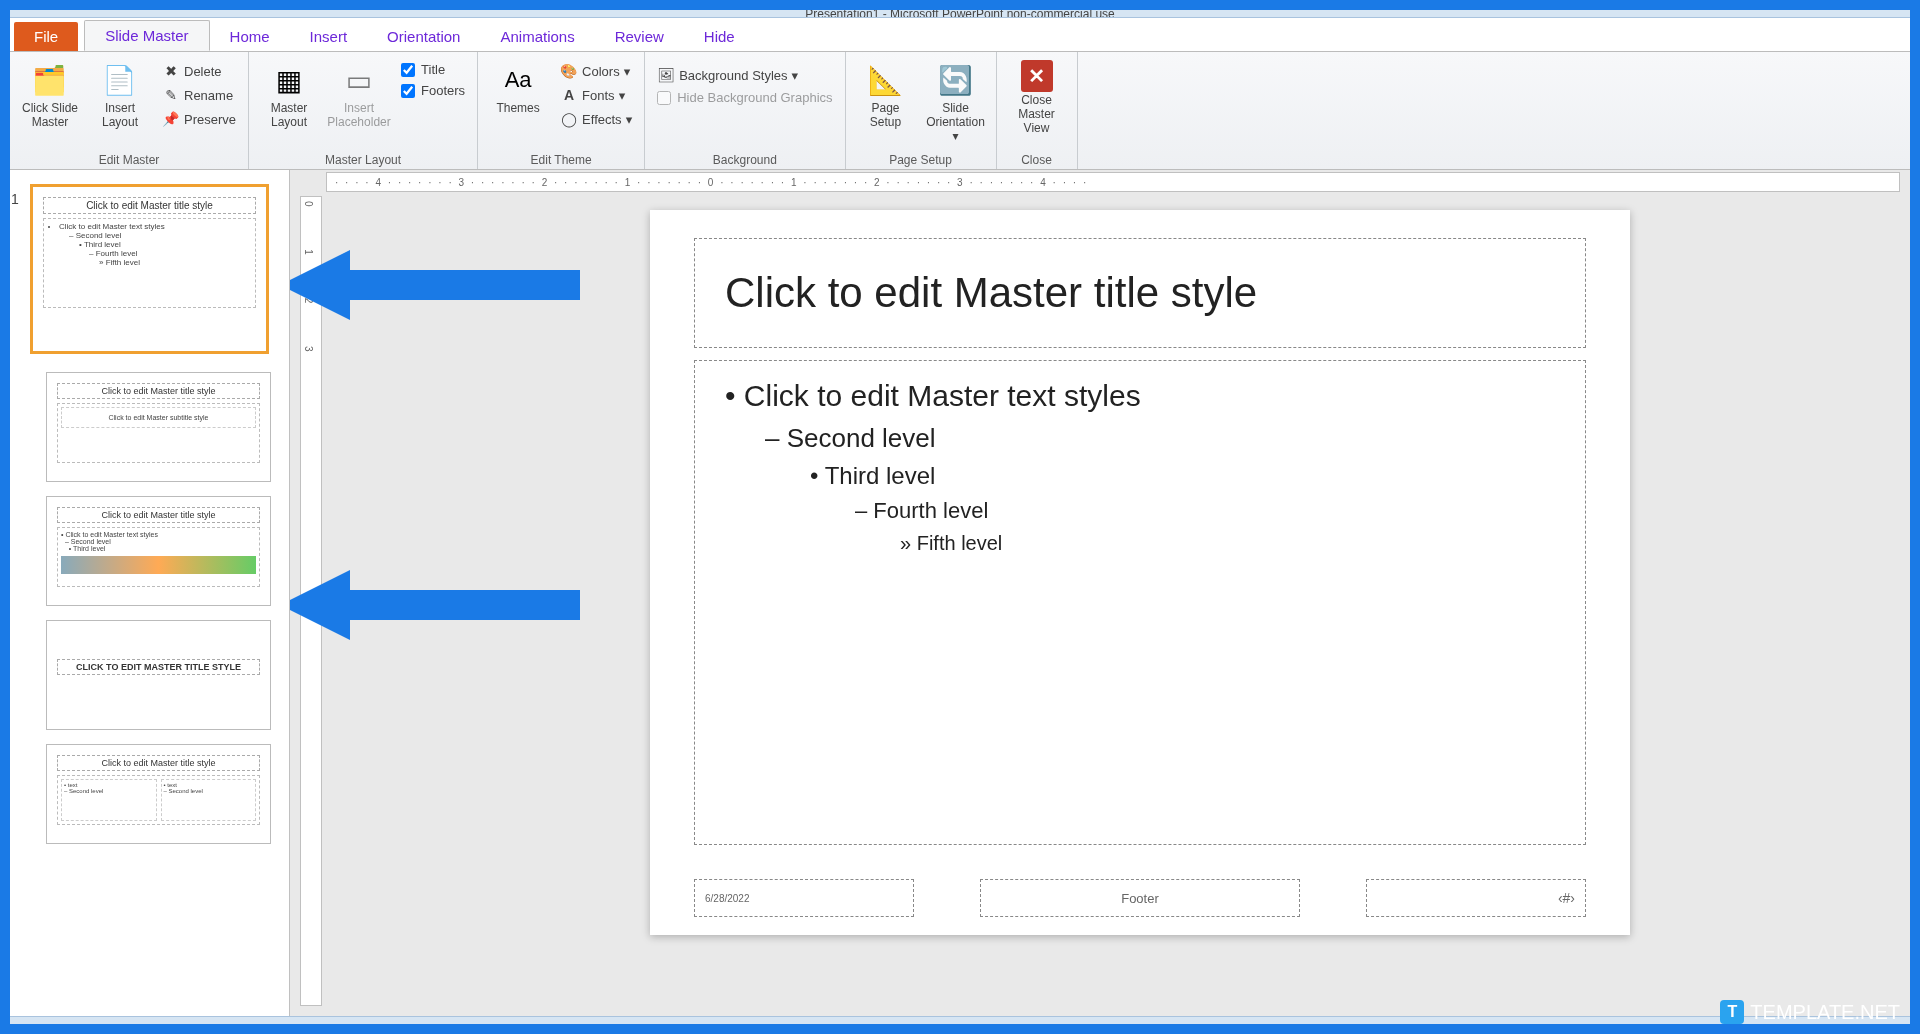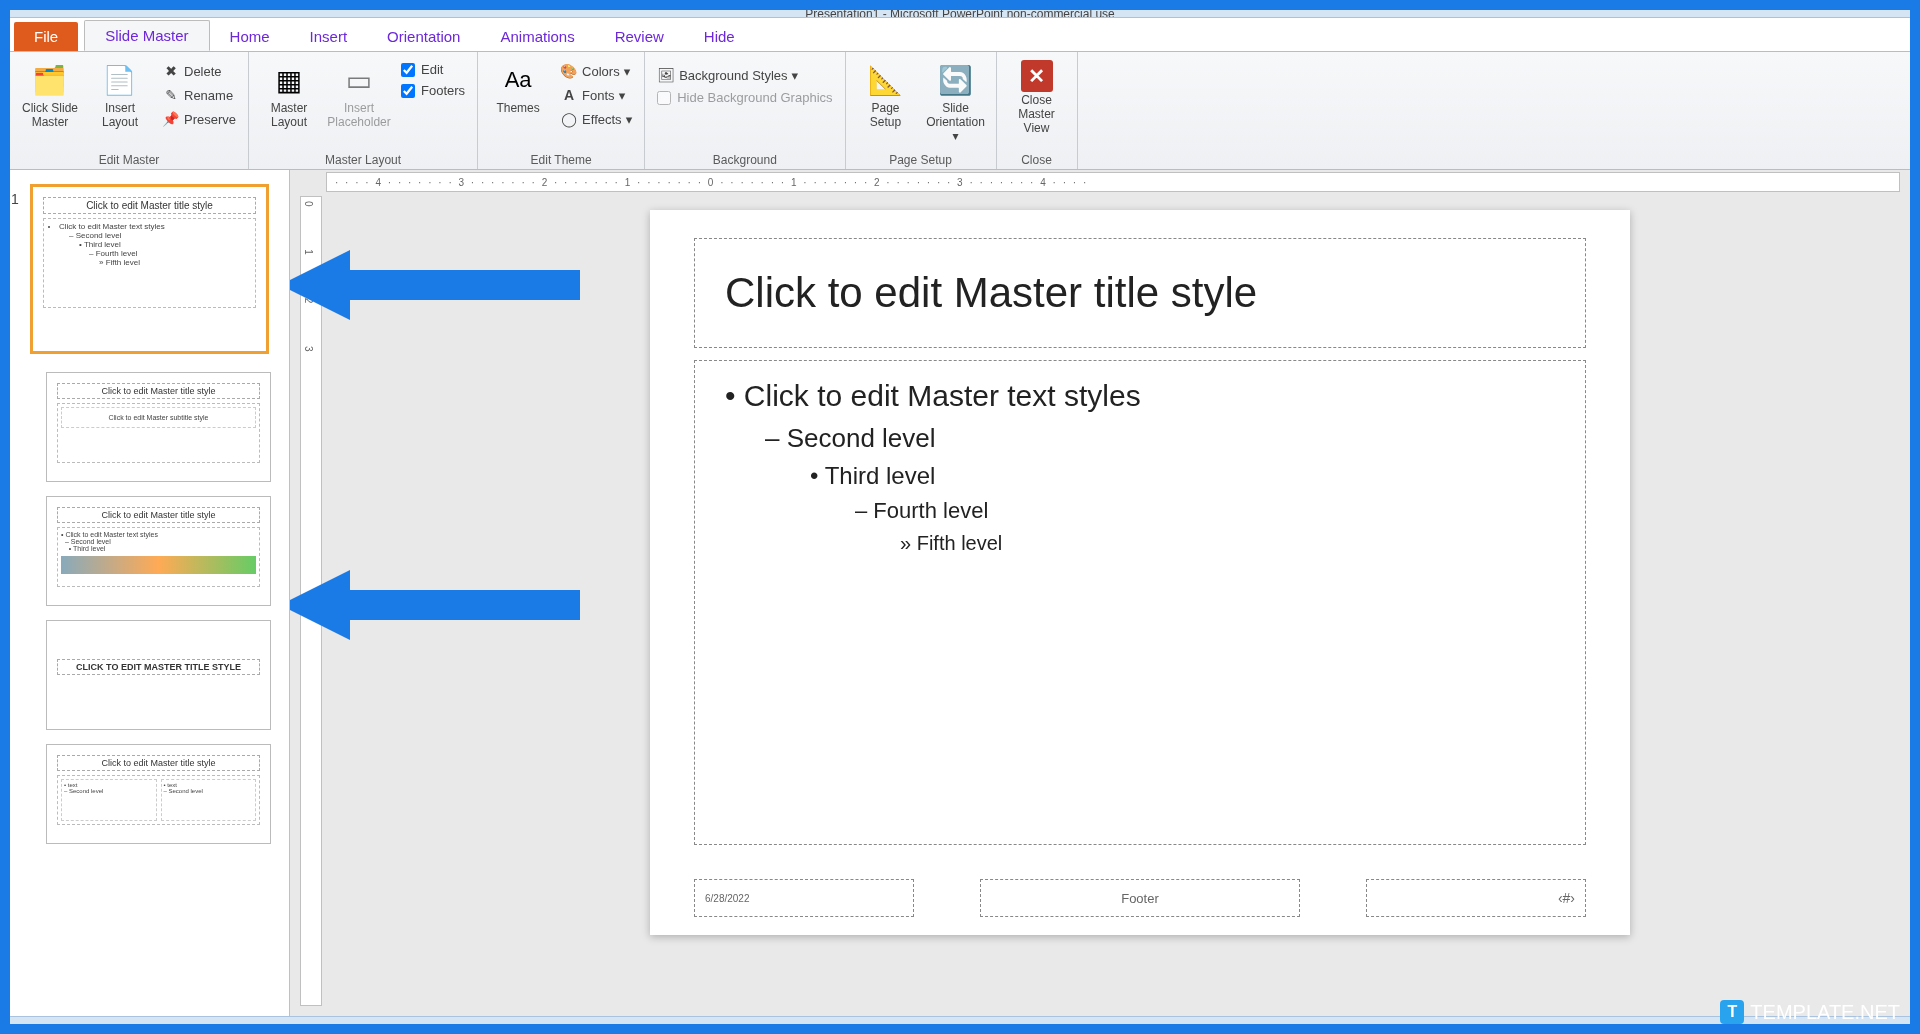--- a/index.html
+++ b/index.html
@@ -120,21 +120,21 @@
 Layout</div>
         </div>
         <div class="rib-btn-lg" style="opacity:.5">
           <div class="rib-icon">▭</div>
           <div class="rib-label" style="white-space:pre-line">Insert
 Placeholder</div>
         </div>
         <div class="rib-col">
           <label class="chk">
               <input type="checkbox" checked="" style="">
-              <span>Edit</span>
+              <span>Title</span>
             </label>
           <label class="chk">
               <input type="checkbox" checked="" style="">
               <span>Footers</span>
             </label>
         </div>
       </div>
       <div class="group-label">Master Layout</div>
     </div>
 

